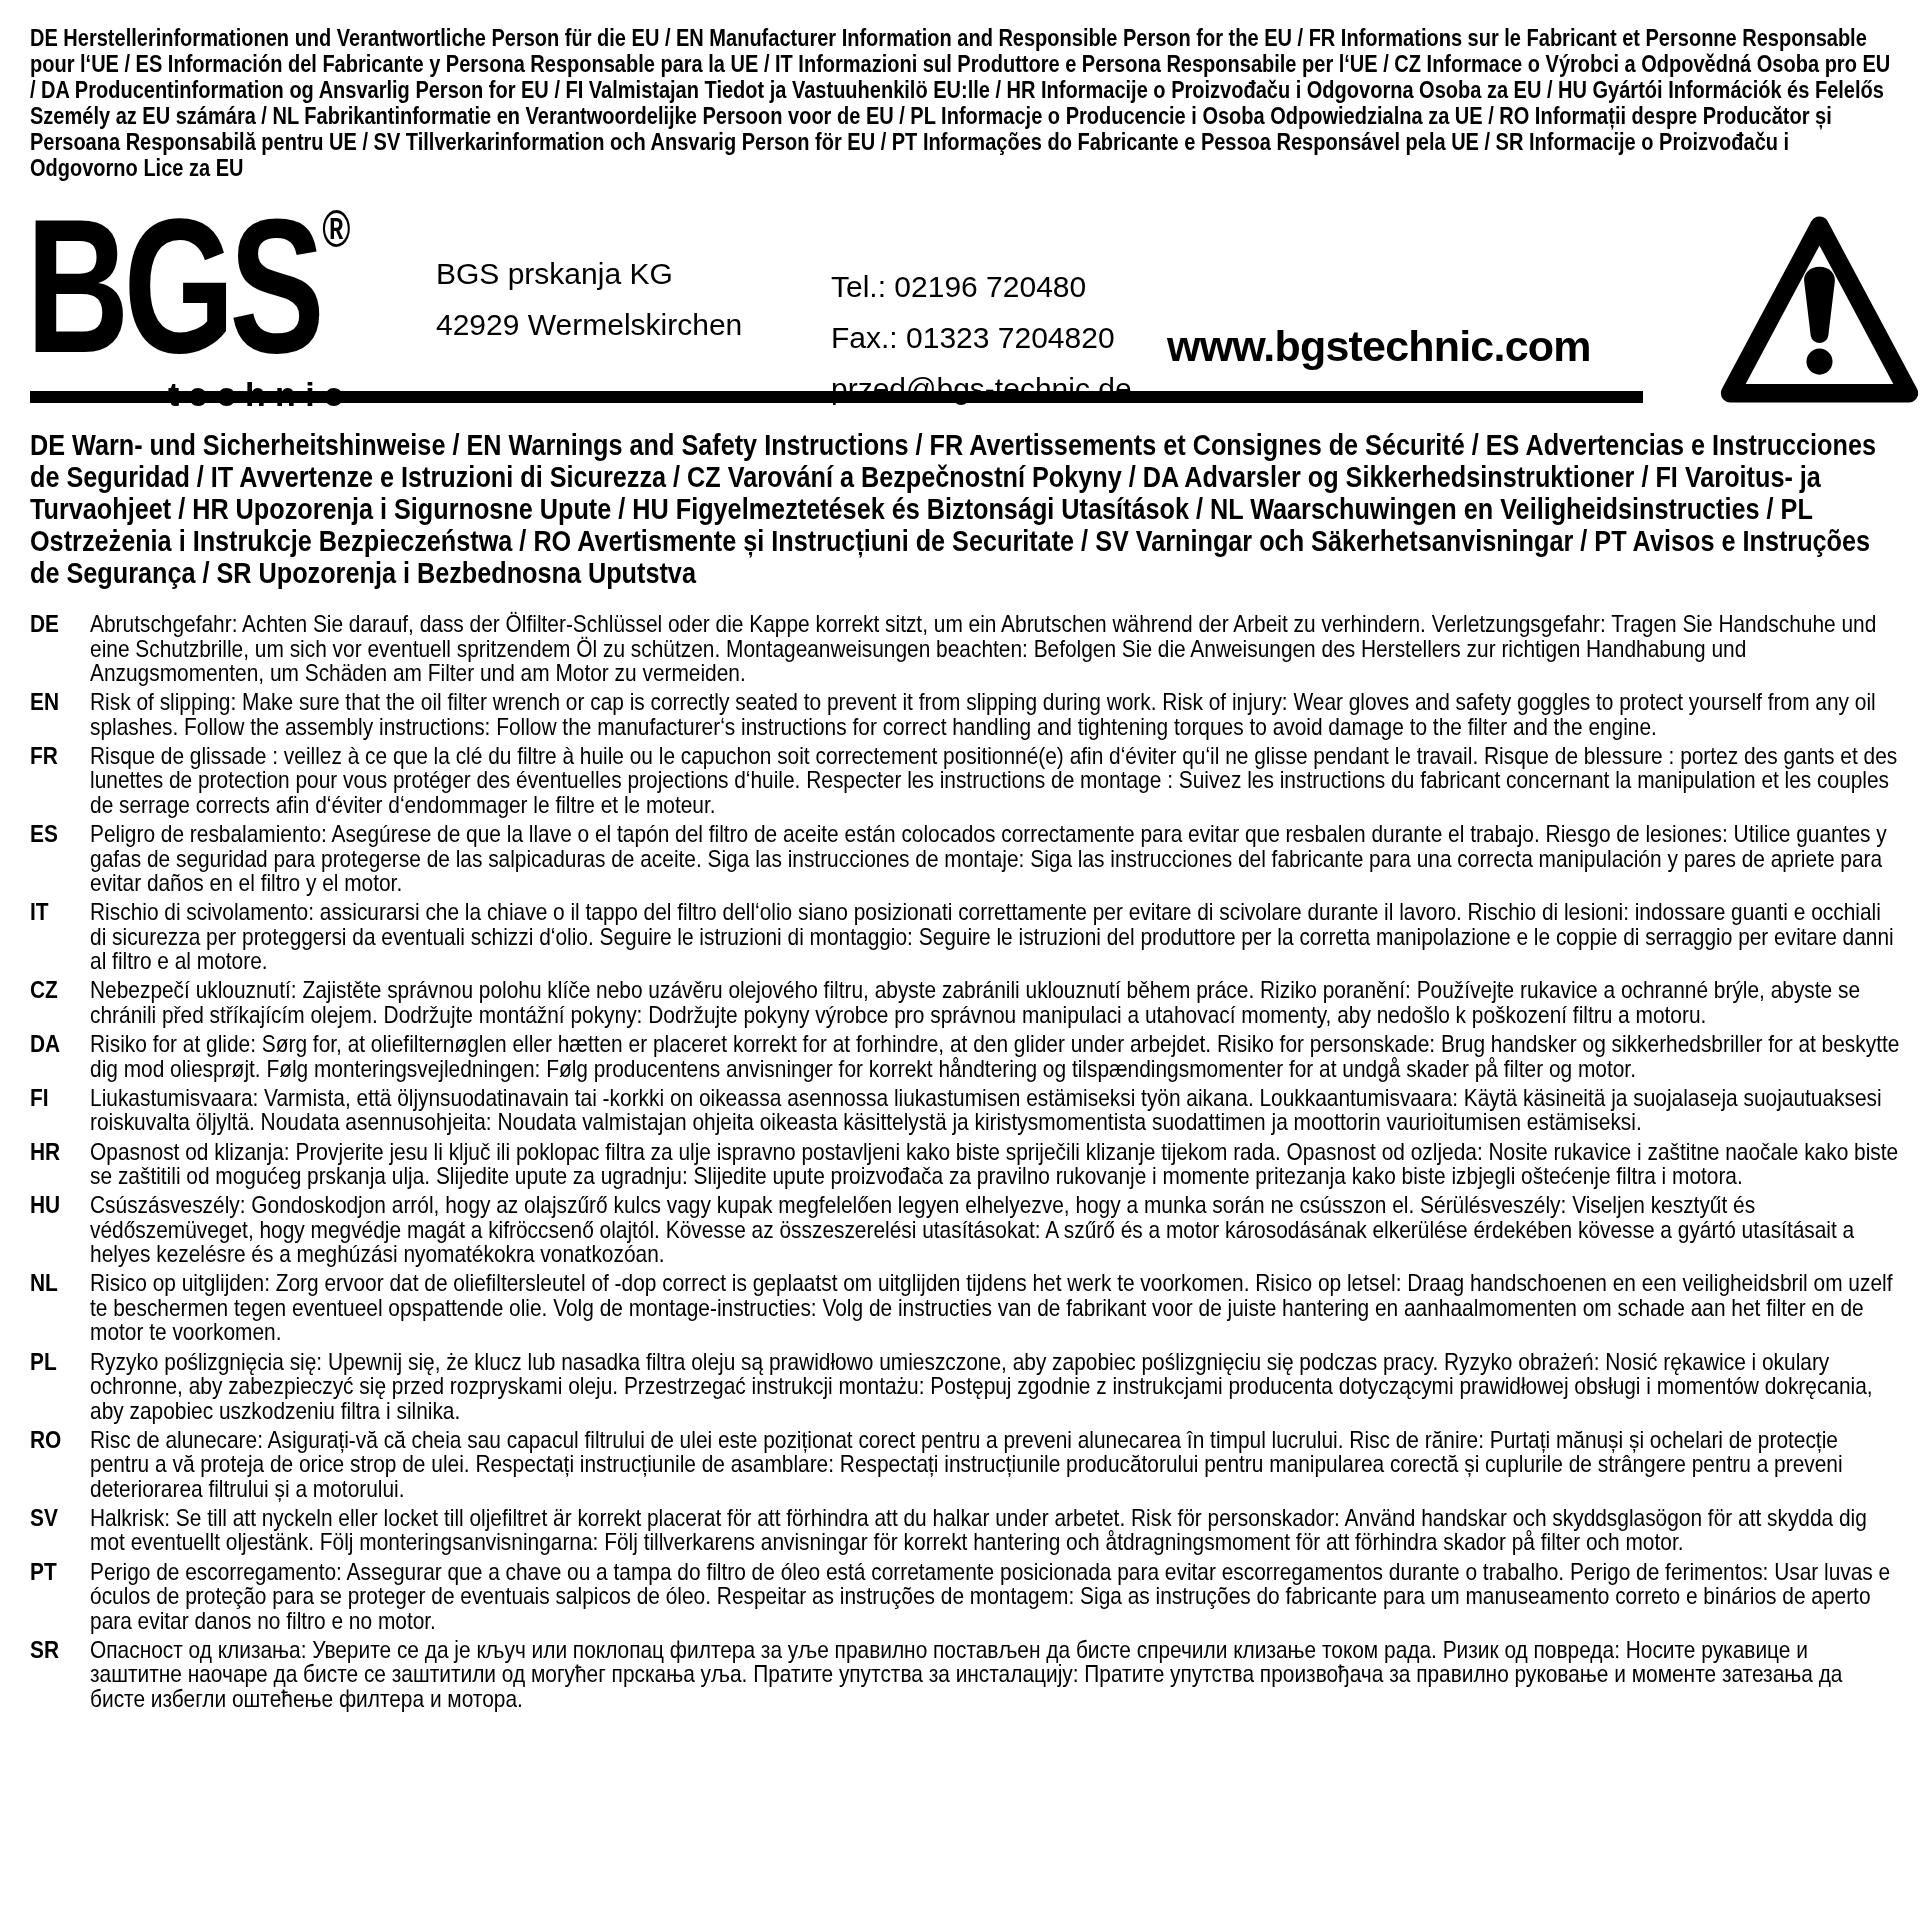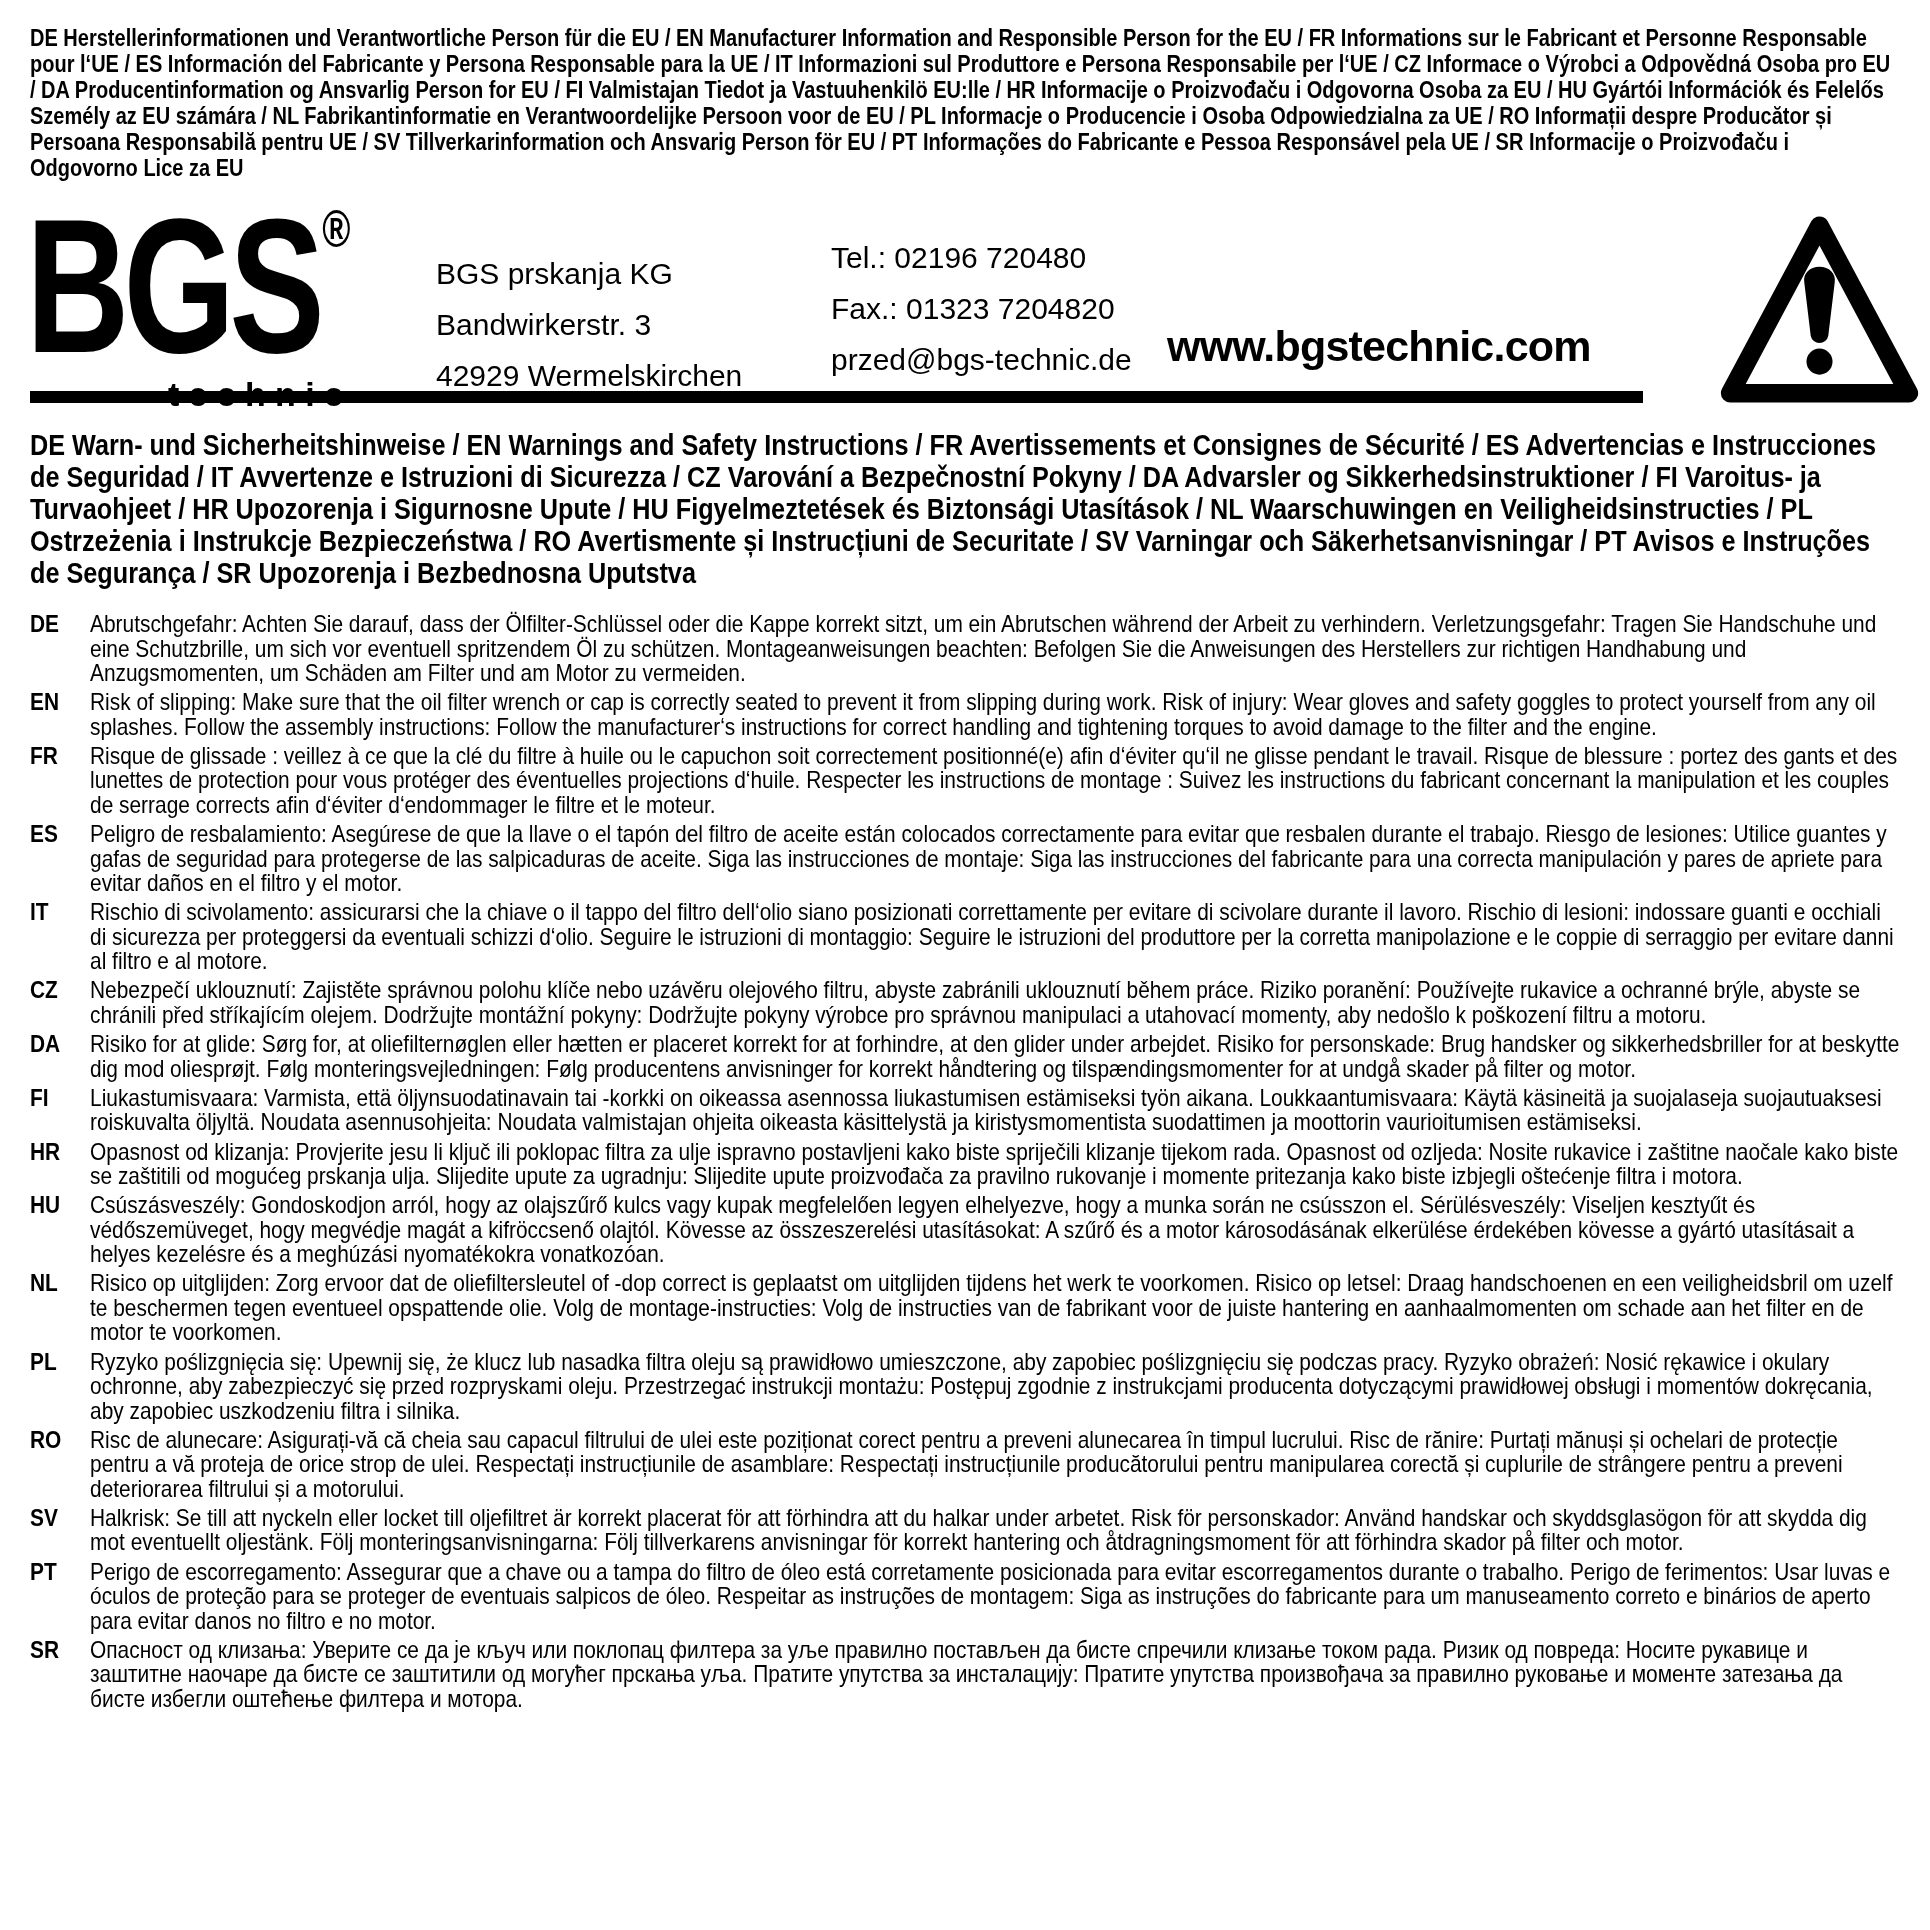--- a/index.html
+++ b/index.html
@@ -23,21 +23,21 @@
     font-size: 191px; font-weight: bold; letter-spacing: -7.8px; line-height: 1;
     transform: scaleX(0.75); transform-origin: 0 0; white-space: nowrap;
   }
   .reg { position: absolute; left: 395px; top: 14px; font-size: 51px; letter-spacing: 0; }
   .technic {
     position: absolute; left: 137px; top: 131px;
     font-size: 34px; font-weight: bold; letter-spacing: 9.3px; white-space: nowrap; margin-top: 35px;
   }
 
   .address { position: absolute; left: 436px; top: 248px; font-size: 30px; line-height: 51px; }
-  .contact { position: absolute; left: 831px; top: 232px; font-size: 30px; line-height: 51px; }
+  .contact { position: absolute; left: 831px; top: 261px; font-size: 30px; line-height: 51px; }
   .website { position: absolute; left: 1167px; top: 322px; font-size: 43px; font-weight: bold; letter-spacing: -0.8px; }
 
   .triangle { position: absolute; left: 1719px; top: 216px; width: 201px; height: 187px; }
 
   .divider { position: absolute; left: 30px; top: 391px; width: 1613px; height: 11.7px; background: #000; }
 
   .safety-header {
     position: absolute; left: 30px; top: 429px; width: 2150px;
     font-size: 29px; font-weight: bold; line-height: 32px;
   }
@@ -56,21 +56,20 @@
   <div class="logo">
     <div class="bgs-text">
       <span>BGS</span>
       <span class="reg">®</span>
     </div>
     <div class="technic">technic</div>
   </div>
 
   <div class="address">
     <div>BGS prskanja KG</div>
-    <div>Bandwirkerstr. 3</div>
     <div>42929 Wermelskirchen</div>
   </div>
 
   <div class="contact">
     <div>Tel.: 02196 720480</div>
     <div>Fax.: 01323 7204820</div>
     <div>przed@bgs-technic.de</div>
   </div>
 
   <div class="website">www.bgstechnic.com</div>

